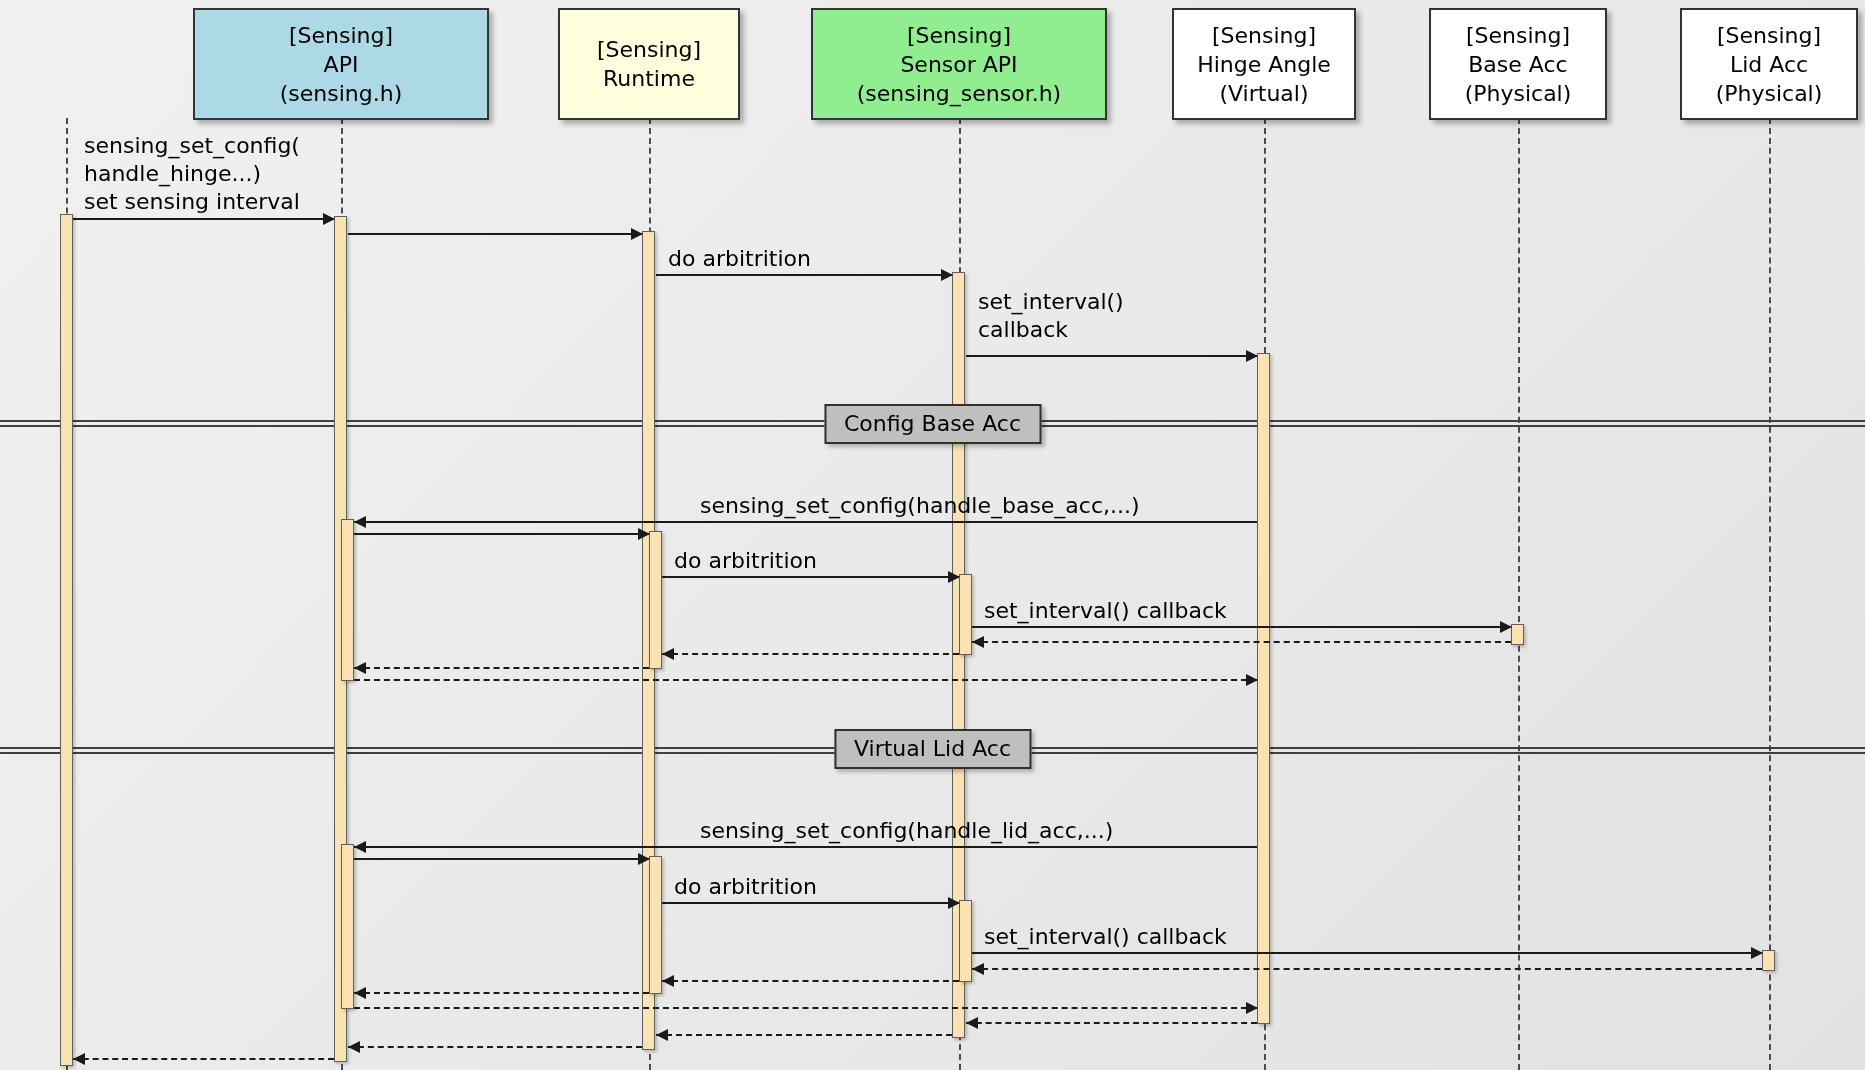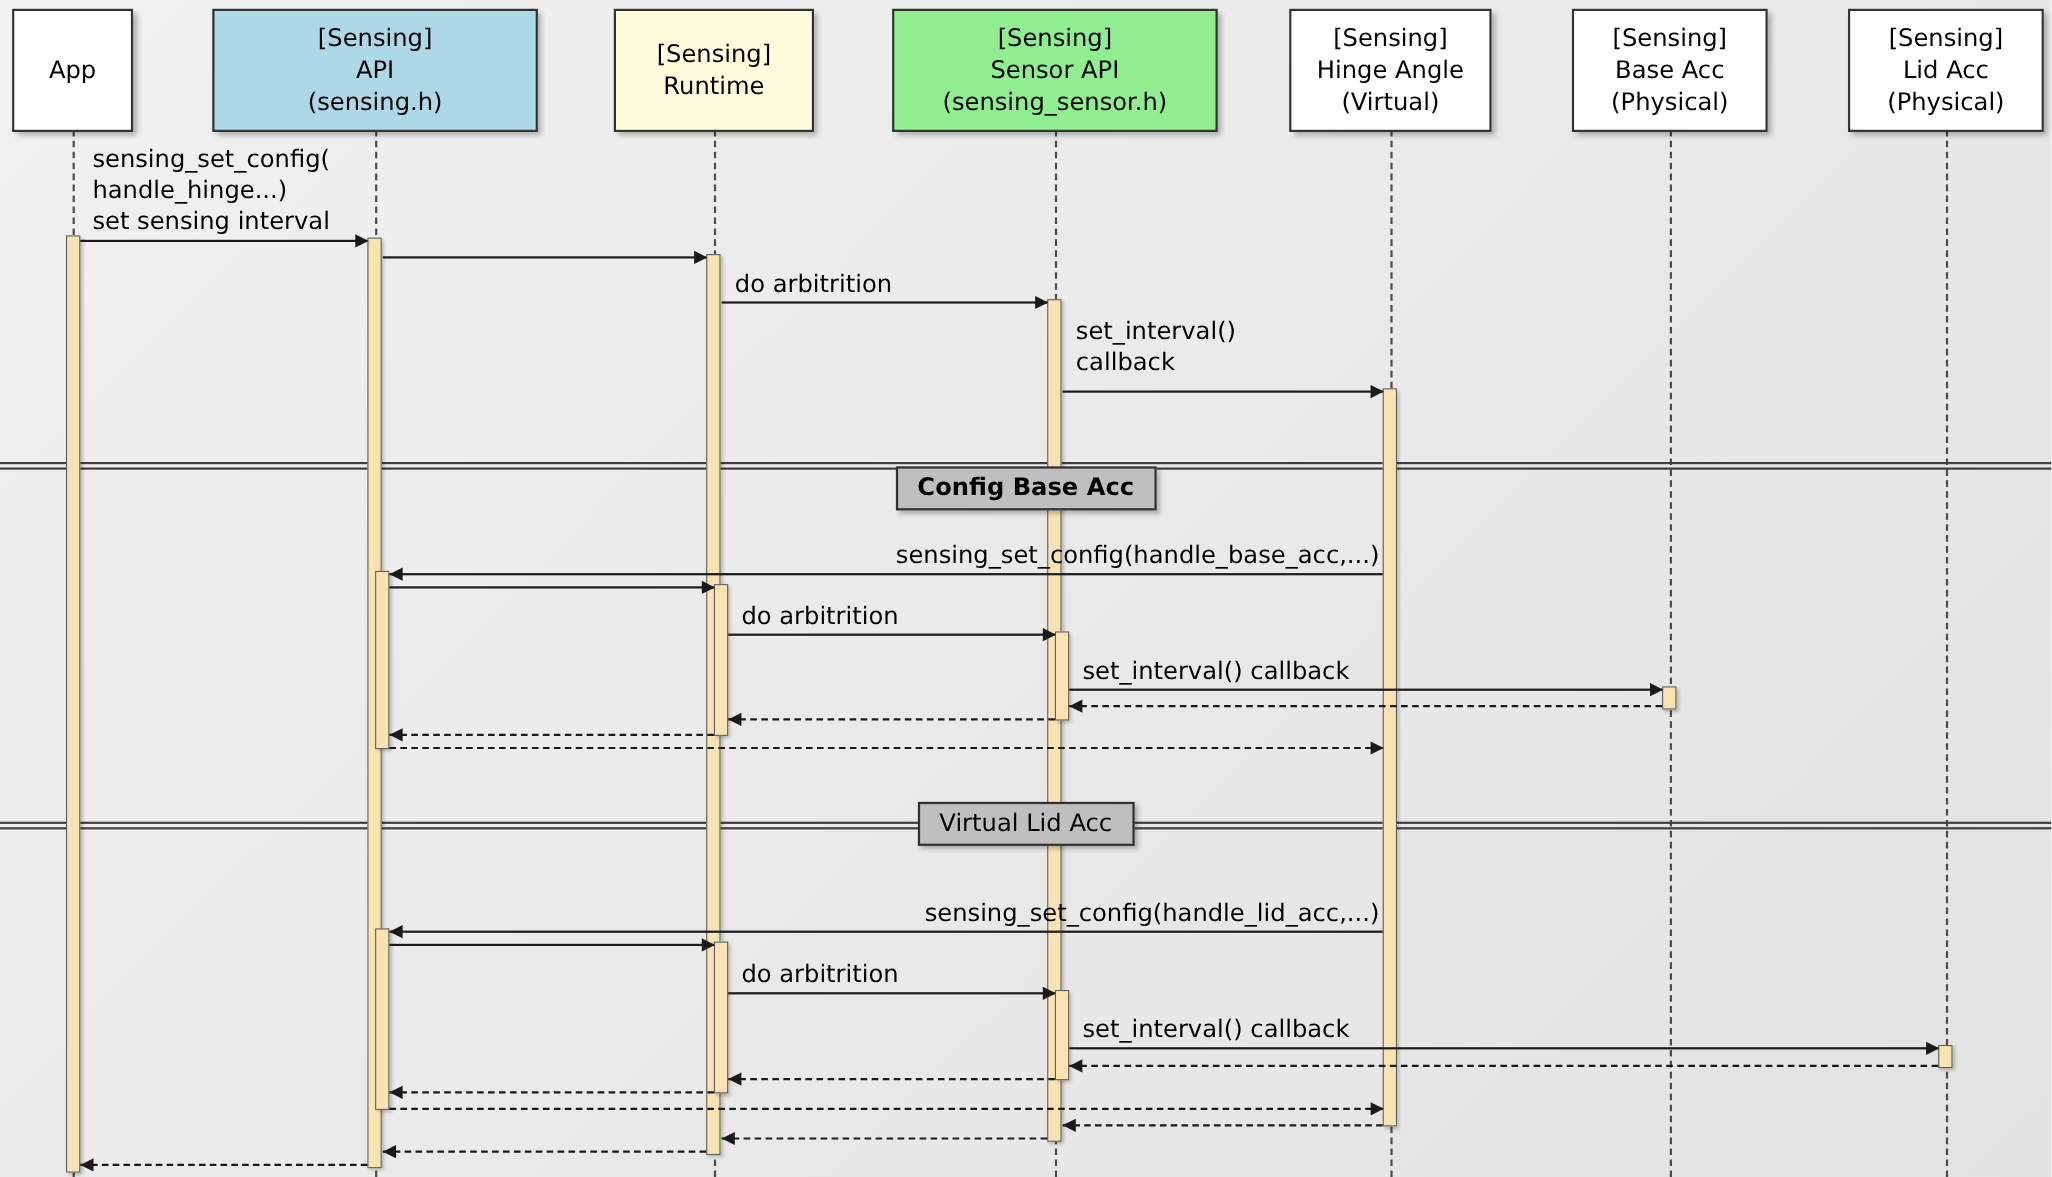--- a/index.html
+++ b/index.html
@@ -20,21 +20,21 @@
   .act {
     position: absolute; width: 13px; background: #FAE3B3; border: 1.5px solid #5f5f5f;
     box-shadow: 2px 2px 3px rgba(0,0,0,0.22);
   }
   .mline { position: absolute; height: 0; border-top: 2px solid #1a1a1a; }
   .mline.dashed { border-top: 2px dashed #1a1a1a; }
   .ah { position: absolute; width: 0; height: 0; border-top: 6px solid transparent; border-bottom: 6px solid transparent; }
   .ah.r { border-left: 12px solid #1a1a1a; }
   .ah.l { border-right: 12px solid #1a1a1a; }
   .mlabel { position: absolute; font-size: 22px; line-height: 28px; white-space: pre-line; }
-  .mlabel.ra { text-align: right; }
+  .mlabel.ra { }
   .divlines { position: absolute; left: 0; width: 1865px; height: 7px; border-top: 2px solid #3f3f3f; border-bottom: 2px solid #3f3f3f; }
   .divlabel {
     position: absolute; left: 50%; transform: translateX(-50%);
     background: #BFBFBF; border: 2px solid #303030; padding: 4px 18px;
     font-size: 22px; line-height: 28px; box-shadow: 3px 3px 4px rgba(0,0,0,0.25);
   }
 </style>
 </head>
 <body>
 
@@ -44,21 +44,20 @@
   <div class="lifeline" style="left:341px"></div>
   <div class="lifeline" style="left:649px"></div>
   <div class="lifeline" style="left:959px"></div>
   <div class="lifeline" style="left:1264px"></div>
   <div class="lifeline" style="left:1518px"></div>
   <div class="lifeline" style="left:1769px"></div>
 
   <div class="divlines" style="top:420px"></div>
   <div class="divlines" style="top:747px"></div>
 
-  <div class="pbox" style="left: 11px; width: 110px; background-color: rgb(255, 255, 255);">App</div>
   <div class="pbox" style="left: 193px; width: 296px; background-color: rgb(173, 216, 230);">[Sensing]
 API
 (sensing.h)</div>
   <div class="pbox" style="left: 558px; width: 182px; background-color: rgb(255, 255, 222);">[Sensing]
 Runtime</div>
   <div class="pbox" style="left: 811px; width: 296px; background-color: rgb(144, 238, 144);">[Sensing]
 Sensor API
 (sensing_sensor.h)</div>
   <div class="pbox" style="left: 1172px; width: 184px; background-color: rgb(255, 255, 255);">[Sensing]
 Hinge Angle
@@ -77,21 +76,21 @@
   <div class="act" style="left:1257px;top:353px;height:671px"></div>
   <div class="act" style="left:341px;top:519px;height:162px"></div>
   <div class="act" style="left:649px;top:531px;height:138px"></div>
   <div class="act" style="left:959px;top:574px;height:81px"></div>
   <div class="act" style="left:1511px;top:624px;height:21px"></div>
   <div class="act" style="left:341px;top:844px;height:165px"></div>
   <div class="act" style="left:649px;top:856px;height:138px"></div>
   <div class="act" style="left:959px;top:900px;height:82px"></div>
   <div class="act" style="left:1762px;top:950px;height:21px"></div>
 
-  <div class="divlabel" style="top: 424px; background-color: rgb(191, 191, 191); font-weight: bold;">Config Base Acc</div>
+  <div class="divlabel" style="top: 404px; background-color: rgb(191, 191, 191);">Config Base Acc</div>
   <div class="divlabel" style="top: 729px; background-color: rgb(191, 191, 191);">Virtual Lid Acc</div>
 
   <div>
     <div class="mline" style="left:73px;width:261px;top:218px"></div>
     <div class="ah r" style="left:323px;top:213px"></div>
     <div class="mlabel" style="left:84px;top:132px">sensing_set_config(
 handle_hinge...)
 set sensing interval</div>
   </div>
   <div>

